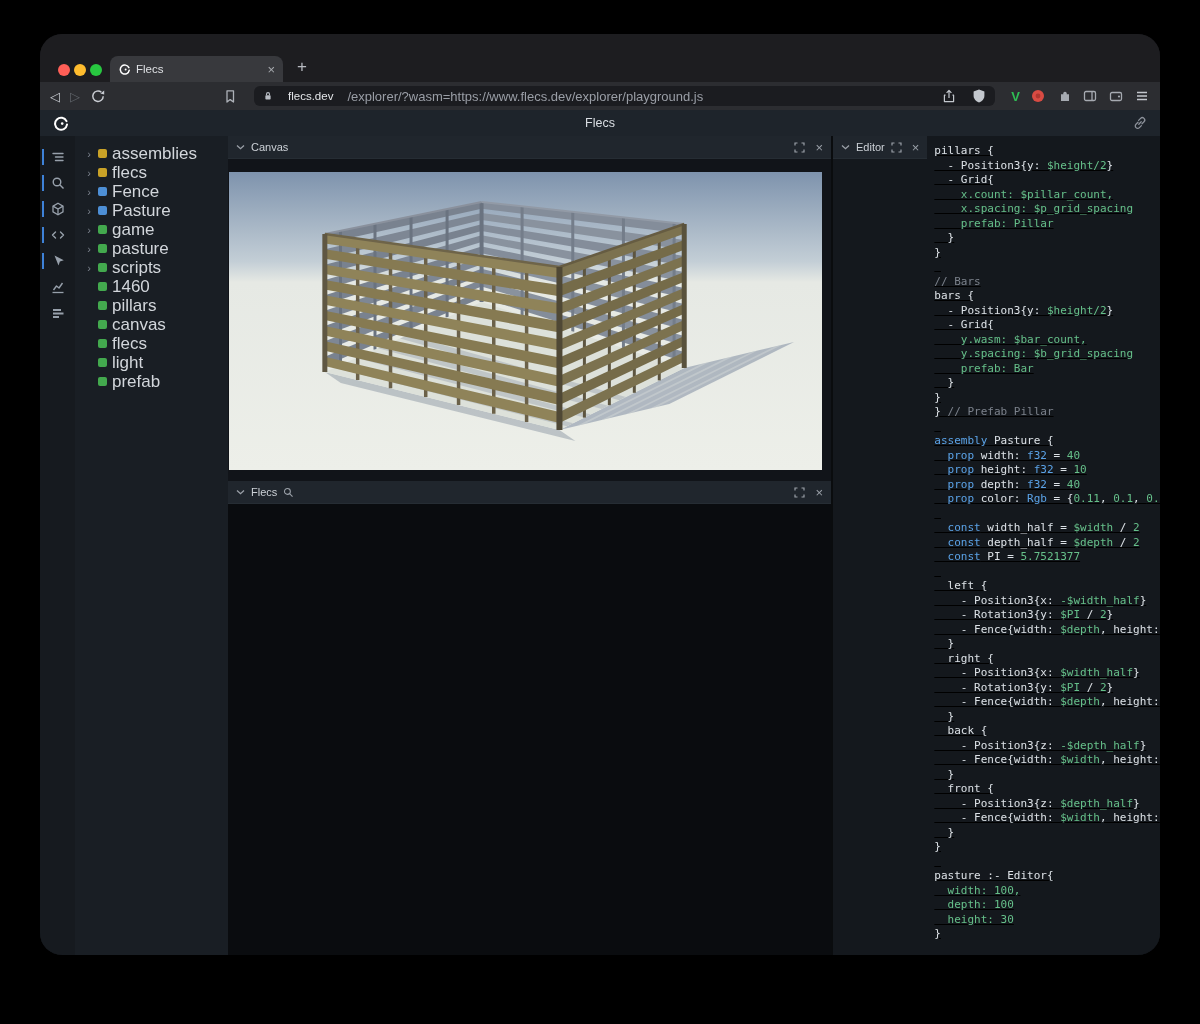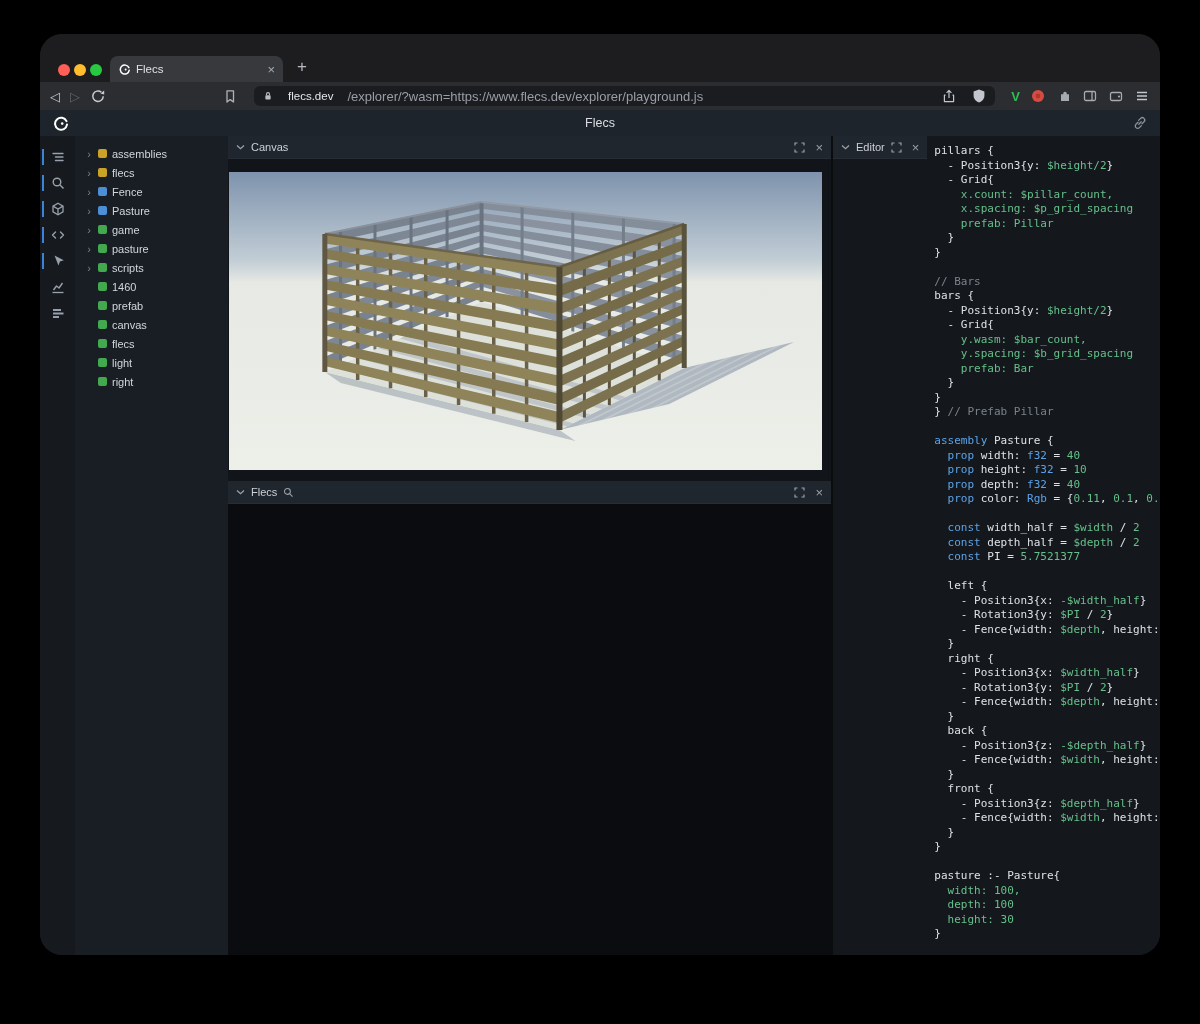--- a/index.html
+++ b/index.html
@@ -40,37 +40,37 @@
 
   .rail{width:35px;background:#161a1f;display:flex;flex-direction:column;align-items:center;
         padding-top:12px;gap:8px;flex:0 0 auto;}
   .rail-btn{position:relative;width:24px;height:18px;display:flex;align-items:center;justify-content:center;}
   .rail-btn.active::before{content:"";position:absolute;left:-4px;top:1px;width:2px;height:16px;background:#3e82d8;}
 
   .tree{width:153px;background:#191e24;padding-top:8px;flex:0 0 auto;overflow:hidden;}
   .tree-item{display:flex;align-items:center;height:19px;padding-left:10px;gap:5px;}
   .tw{width:8px;color:#7b828d;font-size:11px;text-align:center;flex:0 0 auto;}
   .sq{width:9px;height:9px;border-radius:2px;flex:0 0 auto;}
-  .tl{color:#d2d6db;font-size:11px;white-space:nowrap;}
+  .tl{color:#d2d6db;font-size:17px;white-space:nowrap;}
 
   .center-col{width:603px;display:flex;flex-direction:column;flex:0 0 auto;background:#101317;}
   .gapcol{width:2px;background:#0a0c0e;flex:0 0 auto;}
   .editor-col{flex:1;display:flex;flex-direction:row;background:#14181d;min-width:0;}
 
   .panel-header{height:22px;background:#20262d;display:flex;align-items:center;padding:0 8px;gap:6px;
                 border-bottom:1px solid #262d34;flex:0 0 auto;}
   .ph-title{color:#ccd1d7;font-size:11px;}
   .ph-right{margin-left:auto;display:flex;gap:10px;align-items:center;}
   .ph-x{color:#9aa0a8;font-size:13px;line-height:1;}
 
   .canvas-body{height:322px;position:relative;background:#111419;flex:0 0 auto;}
   #scene{position:absolute;left:1px;top:13px;width:593px;height:298px;}
   .search-body{flex:1;background:#0a0c0f;}
 
-  .editor-body{flex:1;padding:8px 0 0 7px;overflow:hidden;}
+  .editor-body{flex:1;padding:8px 0 0 7px;overflow:hidden;text-decoration:underline;}
   .code-line{font-family:"DejaVu Sans Mono",monospace;font-size:11px;height:14.5px;line-height:14.5px;white-space:pre;}
   .tok-w{color:#dde2e7}.tok-g{color:#66c08a}.tok-b{color:#5ba3e8}.tok-c{color:#7c828c}
 </style>
 </head>
 <body>
 
 <div class="stage">
   <div class="window">
 
     <div class="tabstrip">
@@ -228,41 +228,41 @@
               <span class="tl">scripts</span>
             </div>
             <div class="tree-item">
               <span class="tw"></span>
               <span class="sq" style="background: rgb(67, 169, 78);"></span>
               <span class="tl">1460</span>
             </div>
             <div class="tree-item">
               <span class="tw"></span>
               <span class="sq" style="background: rgb(67, 169, 78);"></span>
+              <span class="tl">pillars</span>
+            </div>
+            <div class="tree-item">
+              <span class="tw"></span>
+              <span class="sq" style="background: rgb(67, 169, 78);"></span>
+              <span class="tl">canvas</span>
+            </div>
+            <div class="tree-item">
+              <span class="tw"></span>
+              <span class="sq" style="background: rgb(67, 169, 78);"></span>
+              <span class="tl">flecs</span>
+            </div>
+            <div class="tree-item">
+              <span class="tw"></span>
+              <span class="sq" style="background: rgb(67, 169, 78);"></span>
+              <span class="tl">light</span>
+            </div>
+            <div class="tree-item">
+              <span class="tw"></span>
+              <span class="sq" style="background: rgb(67, 169, 78);"></span>
               <span class="tl">prefab</span>
-            </div>
-            <div class="tree-item">
-              <span class="tw"></span>
-              <span class="sq" style="background: rgb(67, 169, 78);"></span>
-              <span class="tl">canvas</span>
-            </div>
-            <div class="tree-item">
-              <span class="tw"></span>
-              <span class="sq" style="background: rgb(67, 169, 78);"></span>
-              <span class="tl">flecs</span>
-            </div>
-            <div class="tree-item">
-              <span class="tw"></span>
-              <span class="sq" style="background: rgb(67, 169, 78);"></span>
-              <span class="tl">light</span>
-            </div>
-            <div class="tree-item">
-              <span class="tw"></span>
-              <span class="sq" style="background: rgb(67, 169, 78);"></span>
-              <span class="tl">right</span>
             </div>
           </div>
 
         <div class="center-col">
           <div class="panel-header">
             <svg width="9" height="6" viewBox="0 0 9 6">
               <polyline points="1,1.5 4.5,4.7 8,1.5" stroke="#9aa0a8" stroke-width="1.3" fill="none"></polyline>
             </svg>
             <span class="ph-title">Canvas</span>
             <div class="ph-right">
@@ -436,21 +436,21 @@
               <div class="code-line"><span class="tok-w">  back {</span></div>
               <div class="code-line"><span class="tok-w">    - Position3{z: </span><span class="tok-g">-$depth_half</span><span class="tok-w">}</span></div>
               <div class="code-line"><span class="tok-w">    - Fence{width: </span><span class="tok-g">$width</span><span class="tok-w">, height:</span><span class="tok-g">$</span><span class="tok-w">}</span></div>
               <div class="code-line"><span class="tok-w">  }</span></div>
               <div class="code-line"><span class="tok-w">  front {</span></div>
               <div class="code-line"><span class="tok-w">    - Position3{z: </span><span class="tok-g">$depth_half</span><span class="tok-w">}</span></div>
               <div class="code-line"><span class="tok-w">    - Fence{width: </span><span class="tok-g">$width</span><span class="tok-w">, height:</span><span class="tok-g">$</span><span class="tok-w">}</span></div>
               <div class="code-line"><span class="tok-w">  }</span></div>
               <div class="code-line"><span class="tok-w">}</span></div>
               <div class="code-line">&nbsp;</div>
-              <div class="code-line"><span class="tok-w">pasture :- Pasture{</span></div>
+              <div class="code-line"><span class="tok-w">pasture :- Editor{</span></div>
               <div class="code-line"><span class="tok-g">  width: 100,</span></div>
               <div class="code-line"><span class="tok-g">  depth: 100</span></div>
               <div class="code-line"><span class="tok-g">  height: 30</span></div>
               <div class="code-line"><span class="tok-w">}</span></div>
             </div>
         </div>
       </div>
     </div>
 
   </div>

